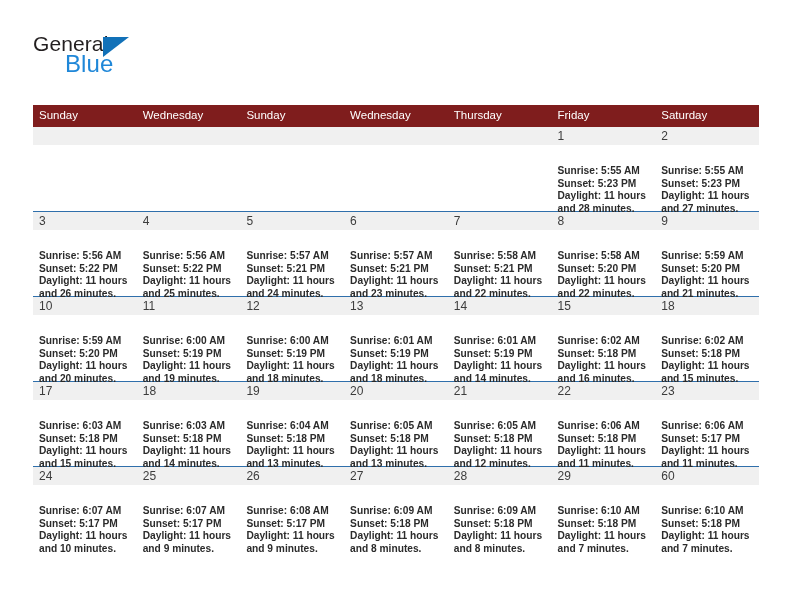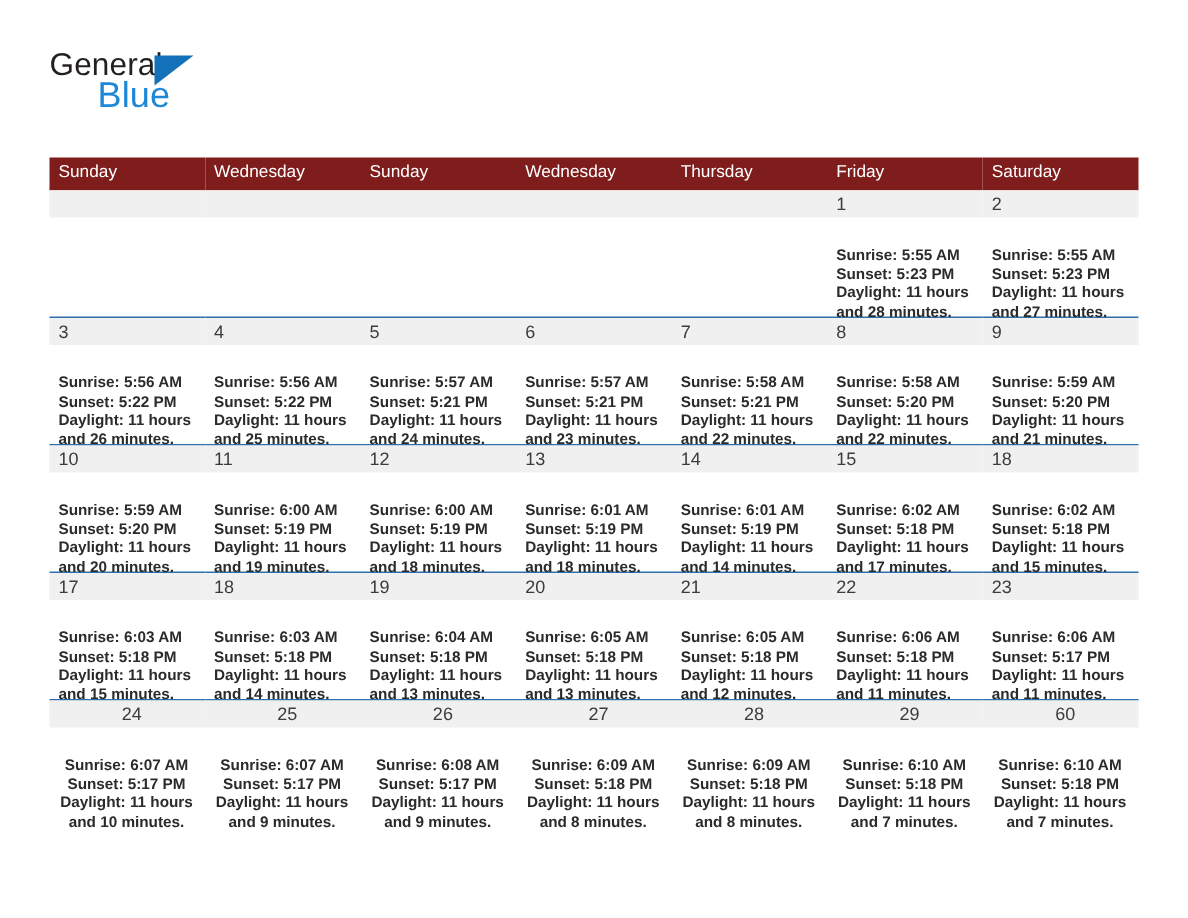--- a/index.html
+++ b/index.html
@@ -107,21 +107,20 @@
   .calendar td {
     width: 103.7px;
     height: 84px;
     vertical-align: top;
     padding: 0;
     border-bottom: 1.3px solid #2f6fab;
     background: #ffffff;
   }
   .calendar tr.last-week td {
     border-bottom: none;
-    text-align: center;
   }
   .cell-inner {
     position: relative;
     height: 84px;
     box-sizing: border-box;
   }
   .daynum-band {
     background: #f0f0f0;
     height: 18px;
     box-sizing: border-box;
@@ -359,21 +358,21 @@
               </div>
             </div>
           </td>
           <td>
             <div class="cell-inner">
               <div class="daynum-band">15</div>
               <div class="cell-body">
                 <div>Sunrise: 6:02 AM</div>
                 <div>Sunset: 5:18 PM</div>
                 <div>Daylight: 11 hours</div>
-                <div>and 17 minutes.</div>
+                <div>and 16 minutes.</div>
               </div>
             </div>
           </td>
           <td>
             <div class="cell-inner">
               <div class="daynum-band">18</div>
               <div class="cell-body">
                 <div>Sunrise: 6:02 AM</div>
                 <div>Sunset: 5:18 PM</div>
                 <div>Daylight: 11 hours</div>

